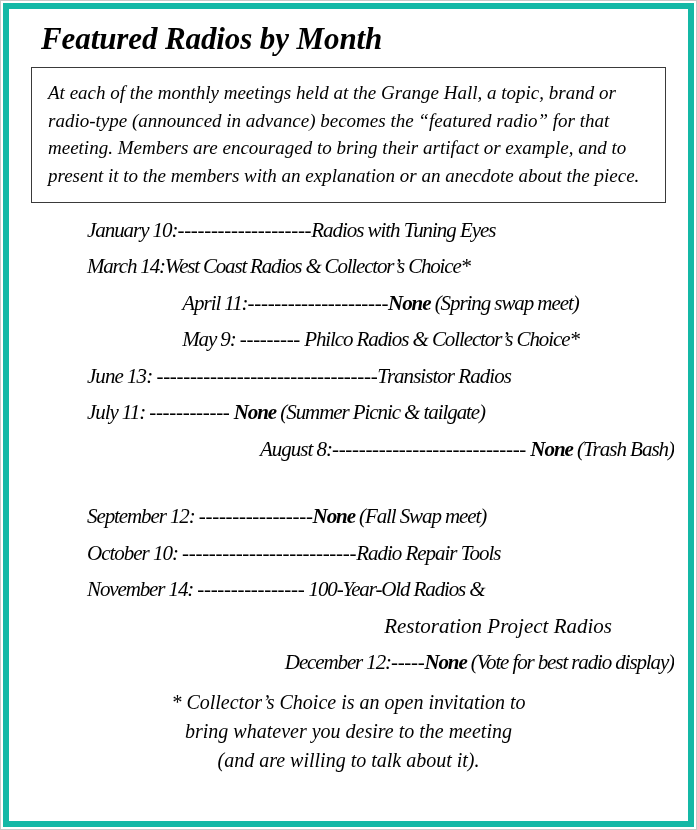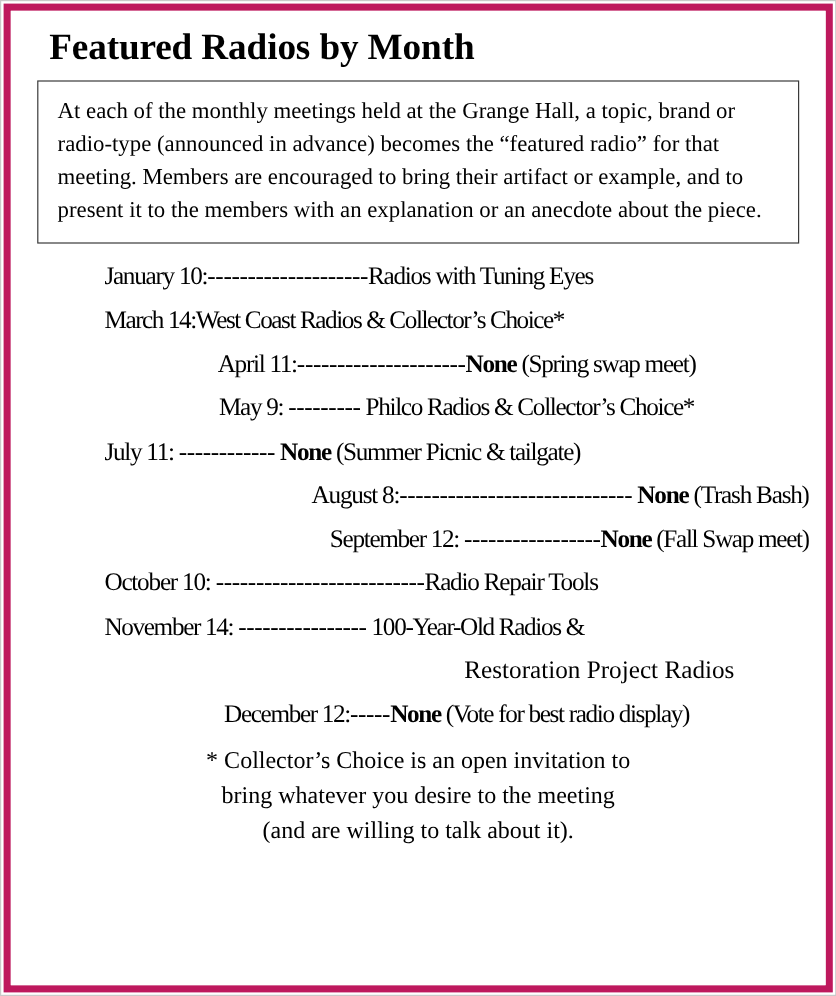--- a/index.html
+++ b/index.html
@@ -23,22 +23,23 @@
     border: 1px solid #c9c9c9;
     overflow: hidden;
   }
   .frame {
     position: absolute;
     left: 2px;
     top: 2px;
     right: 2px;
     bottom: 2px;
     box-sizing: border-box;
-    border: 6px solid #be185d;
+    border: 6px solid #14b8a6;
     background: #ffffff;
+    font-style: italic;
   }
   .inner {
     position: absolute;
     left: 0;
     top: 0;
     right: 0;
     bottom: 0;
     box-sizing: border-box;
     padding: 0 14px;
     background: #ffffff;
@@ -121,27 +122,28 @@
 
       <div class="intro-box">
         <p class="intro-text">At each of the monthly meetings held at the Grange Hall, a topic, brand or radio-type (announced in advance) becomes the “featured radio” for that meeting. Members are encouraged to bring their artifact or example, and to present it to the members with an explanation or an anecdote about the piece.</p>
       </div>
 
       <div class="schedule" id="schedule-list">
           <div class="sched-row" style="text-align: left; padding-left: 64px; letter-spacing: -1.05556px;"><span>January 10:</span><span class="dots">--------------------</span><span>Radios with Tuning Eyes</span></div>
           <div class="sched-row" style="text-align: left; padding-left: 64px; letter-spacing: -1.1875px;"><span>March 14:</span><span>West Coast Radios &amp; Collector’s Choice*</span></div>
           <div class="sched-row" style="text-align: center; padding-left: 64px; letter-spacing: -1.07547px;"><span>April 11:</span><span class="dots">---------------------</span><span class="bold">None</span><span> (Spring swap meet)</span></div>
           <div class="sched-row" style="text-align: center; padding-left: 64px; letter-spacing: -1.09615px;"><span>May 9: </span><span class="dots">---------</span><span> Philco Radios &amp; Collector’s Choice*</span></div>
+          <div class="sched-row" style="text-align: left; padding-left: 64px; letter-spacing: -0.966102px;"><span>June 13: </span><span class="dots">---------------------------------</span><span>Transistor Radios</span></div>
           <div class="sched-row" style="text-align: left; padding-left: 64px; letter-spacing: -1.07547px;"><span>July 11: </span><span class="dots">------------</span><span class="bold"> None</span><span> (Summer Picnic &amp; tailgate)</span></div>
           <div class="sched-row" style="text-align: right; padding-left: 64px; letter-spacing: -1.01786px;"><span>August 8:</span><span class="dots">-----------------------------</span><span class="bold"> None</span><span> (Trash Bash)</span></div>
-          <div class="sched-row" style="text-align: right; padding-left: 64px; letter-spacing: -1.09615px;"><span>September 12: </span><span class="dots">-----------------</span><span class="bold">None</span><span> (Fall Swap meet)</span></div>
+          <div class="sched-row" style="text-align: left; padding-left: 64px; letter-spacing: -1.09615px; margin-top: 31px;"><span>September 12: </span><span class="dots">-----------------</span><span class="bold">None</span><span> (Fall Swap meet)</span></div>
           <div class="sched-row" style="text-align: left; padding-left: 64px; letter-spacing: -1.01786px;"><span>October 10: </span><span class="dots">--------------------------</span><span>Radio Repair Tools</span></div>
           <div class="sched-row" style="text-align: left; padding-left: 64px; letter-spacing: -1.11765px;"><span>November 14: </span><span class="dots">----------------</span><span> 100-Year-Old Radios &amp;</span></div>
           <div class="sched-cont">Restoration Project Radios</div>
-          <div class="sched-row" style="text-align: center; padding-left: 64px; letter-spacing: -1.11765px;"><span>December 12:</span><span class="dots">-----</span><span class="bold">None</span><span> (Vote for best radio display)</span></div>
+          <div class="sched-row" style="text-align: right; padding-left: 64px; letter-spacing: -1.11765px;"><span>December 12:</span><span class="dots">-----</span><span class="bold">None</span><span> (Vote for best radio display)</span></div>
         </div>
 
       <div class="footnote" id="footnote-block">
           <div>* Collector’s Choice is an open invitation to</div>
           <div>bring whatever you desire to the meeting</div>
           <div>(and are willing to talk about it).</div>
         </div>
 
     </div>
   </div>

